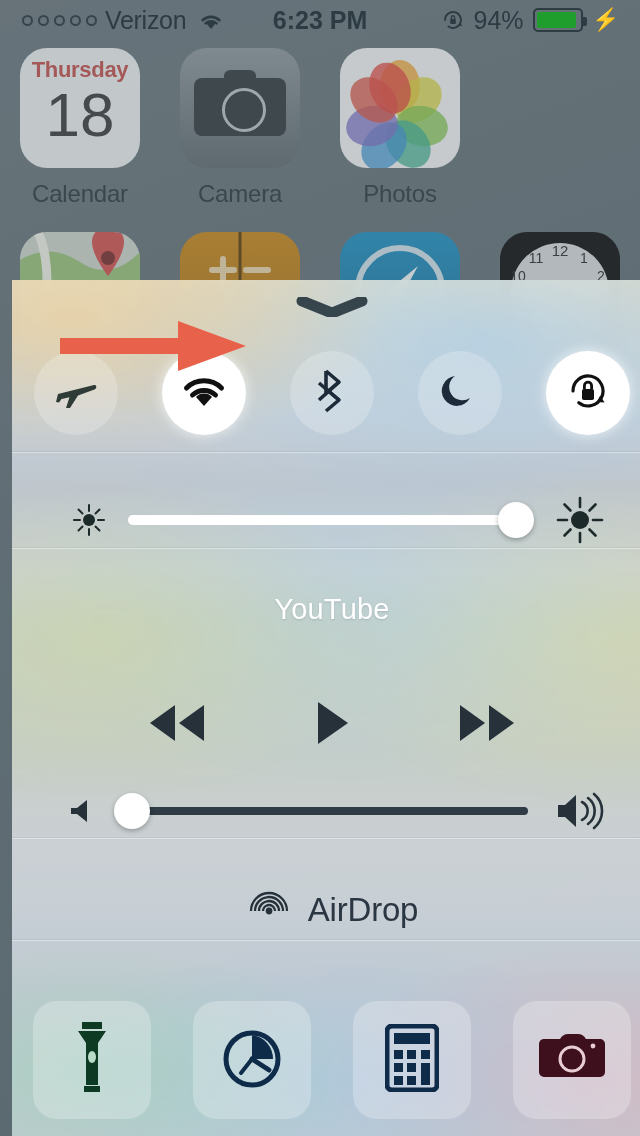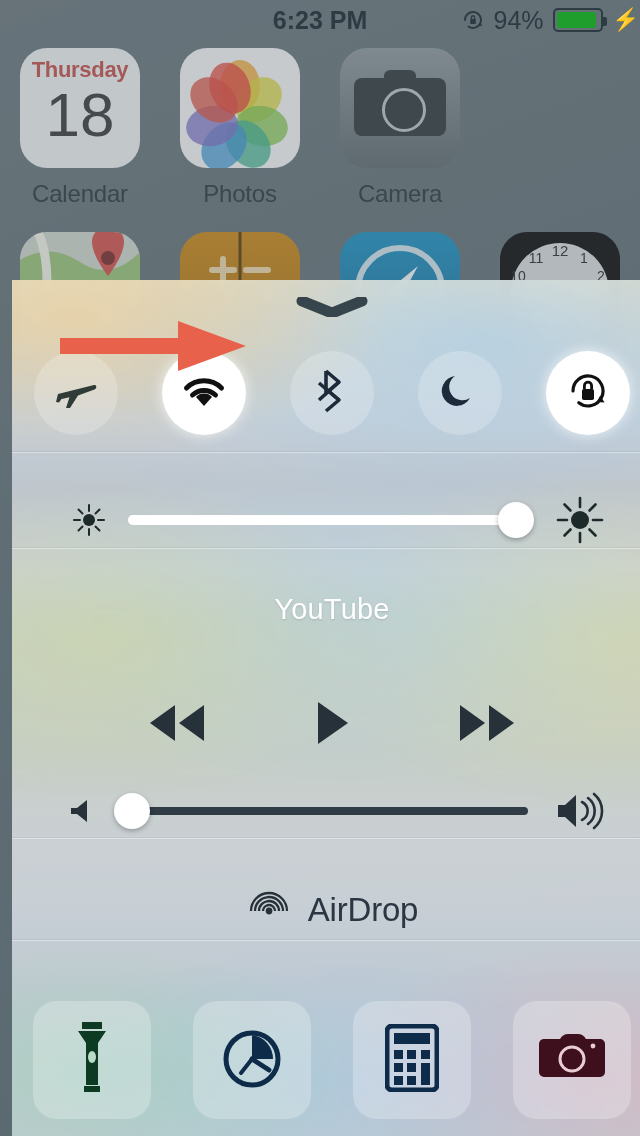--- a/index.html
+++ b/index.html
@@ -26,21 +26,21 @@
     position:absolute; top:0; left:0; width:640px; height:40px;
     display:flex; align-items:center;
     color:#2d3b42; font-size:23px; z-index:4;
   }
   .sb-left{ position:absolute; left:22px; display:flex; align-items:center; gap:8px; }
   .dots{ display:flex; gap:5px; align-items:center; }
   .dot{ width:11px;height:11px;border-radius:50%;border:2px solid #36444b; }
   .carrier{ font-size:25px; letter-spacing:-0.3px; color:#2d3b42;}
   .wifi-sb{ display:inline-block; width:26px;height:20px; position:relative; margin-left:4px;}
   .sb-center{ position:absolute; left:0; width:640px; text-align:center; font-size:25px; font-weight:bold; color:#2d3b42;}
-  .sb-right{ position:absolute; right:0; display:flex; align-items:center; gap:9px;}
+  .sb-right{ position:absolute; right:20px; display:flex; align-items:center; gap:9px;}
   .rotlock-sb{ width:24px;height:24px;}
   .batt-pct{ font-size:25px; color:#2d3b42;}
   .batt{
     width:50px;height:24px;border:2px solid #2d3b42;border-radius:5px;
     position:relative; padding:2px;
   }
   .batt i{ display:block; height:100%; width:94%; background:#1f9e2e; border-radius:2px;}
   .batt:after{
     content:""; position:absolute; right:-6px; top:7px; width:4px;height:9px;
     background:#2d3b42; border-radius:0 2px 2px 0;
@@ -194,20 +194,37 @@
   .tile.timer{ background:rgba(255,255,255,0.26);}
   .tile.calc{ background:rgba(255,255,255,0.26);}
   .tile.cam{ background:rgba(255,255,255,0.26);}
 </style>
 </head>
 <body>
 
 <div id="home">
 
   <div id="statusbar">
+    <div class="sb-left">
+      <div class="dots">
+        <span class="dot"></span>
+          <span class="dot"></span>
+          <span class="dot"></span>
+        <span class="dot"></span>
+          <span class="dot"></span>
+      </div>
+      <span class="carrier">Verizon</span>
+      <span class="wifi-sb">
+        <svg width="26" height="20" viewBox="0 0 26 20">
+          <path d="M13 18 L8.4 12.6 a7.2 7.2 0 0 1 9.2 0 Z" fill="#2d3b42"></path>
+          <path d="M4.6 9.2 a12.4 12.4 0 0 1 16.8 0" stroke="#2d3b42" stroke-width="2.6" fill="none" stroke-linecap="round"></path>
+          <path d="M7.4 12.4 a8.4 8.4 0 0 1 11.2 0" stroke="#2d3b42" stroke-width="2.4" fill="none" stroke-linecap="round"></path>
+        </svg>
+      </span>
+    </div>
     <div class="sb-center">6:23 PM</div>
     <div class="sb-right">
       <span class="rotlock-sb">
         <svg width="24" height="24" viewBox="0 0 24 24">
           <path d="M4 12 a8 8 0 1 1 3.4 6.5" stroke="#2d3b42" stroke-width="1.9" fill="none" stroke-linecap="round"></path>
           <path d="M19.6 14.6 l1.6 3.4 -3.6 -0.4 z" fill="#2d3b42"></path>
           <rect x="9.2" y="11" width="5.6" height="5" rx="1" fill="#2d3b42"></rect>
           <path d="M10.4 11 v-1.6 a1.6 1.6 0 0 1 3.2 0 V11" stroke="#2d3b42" stroke-width="1.4" fill="none"></path>
         </svg>
       </span>
@@ -219,40 +236,40 @@
     </div>
   </div>
 
   <div class="approw" style="top:48px">
     <div class="appcell">
       <div class="appicon ic-calendar">
         <div class="cal-day">Thursday</div>
         <div class="cal-num">18</div>
       </div>
       <div class="applabel">Calendar</div>
+    </div>
+    <div class="appcell">
+      <div class="appicon ic-camera">
+        <span class="camtop"></span>
+          <span class="camglyph"></span>
+      </div>
+      <div class="applabel">Camera</div>
     </div>
     <div class="appcell">
       <div class="appicon ic-photos">
         <span class="petal" style="left:40px;top:12px;background:#f0a02a"></span>
         <span class="petal" style="left:58px;top:26px;background:#d8d23a;transform:rotate(50deg)"></span>
         <span class="petal" style="left:62px;top:52px;background:#7fc24a;transform:rotate(100deg)"></span>
         <span class="petal" style="left:48px;top:70px;background:#3fae8e;transform:rotate(140deg)"></span>
         <span class="petal" style="left:24px;top:72px;background:#3f93d0;transform:rotate(-140deg)"></span>
         <span class="petal" style="left:12px;top:52px;background:#7b6fc4;transform:rotate(-100deg)"></span>
         <span class="petal" style="left:14px;top:26px;background:#d8503f;transform:rotate(-50deg)"></span>
         <span class="petal" style="left:30px;top:14px;background:#e2453c;transform:rotate(-20deg)"></span>
       </div>
       <div class="applabel">Photos</div>
-    </div>
-    <div class="appcell">
-      <div class="appicon ic-camera">
-        <span class="camtop"></span>
-          <span class="camglyph"></span>
-      </div>
-      <div class="applabel">Camera</div>
     </div>
   </div>
 
   <div class="approw" style="top:232px">
     <div class="appcell">
       <div class="appicon ic-maps">
         <svg width="120" height="120" viewBox="0 0 120 120">
           <path d="M0 28 Q30 10 60 30 T120 20 L120 60 Q70 80 30 62 T0 72 Z" fill="#8fbe6a" opacity="0.85"></path>
           <path d="M18 0 Q36 40 18 120" stroke="#f0efe6" stroke-width="9" fill="none"></path>
           <path d="M72 10 a16 16 0 0 1 32 0 c0 14 -16 34 -16 34 s-16 -20 -16 -34z" fill="#d2514e"></path>

